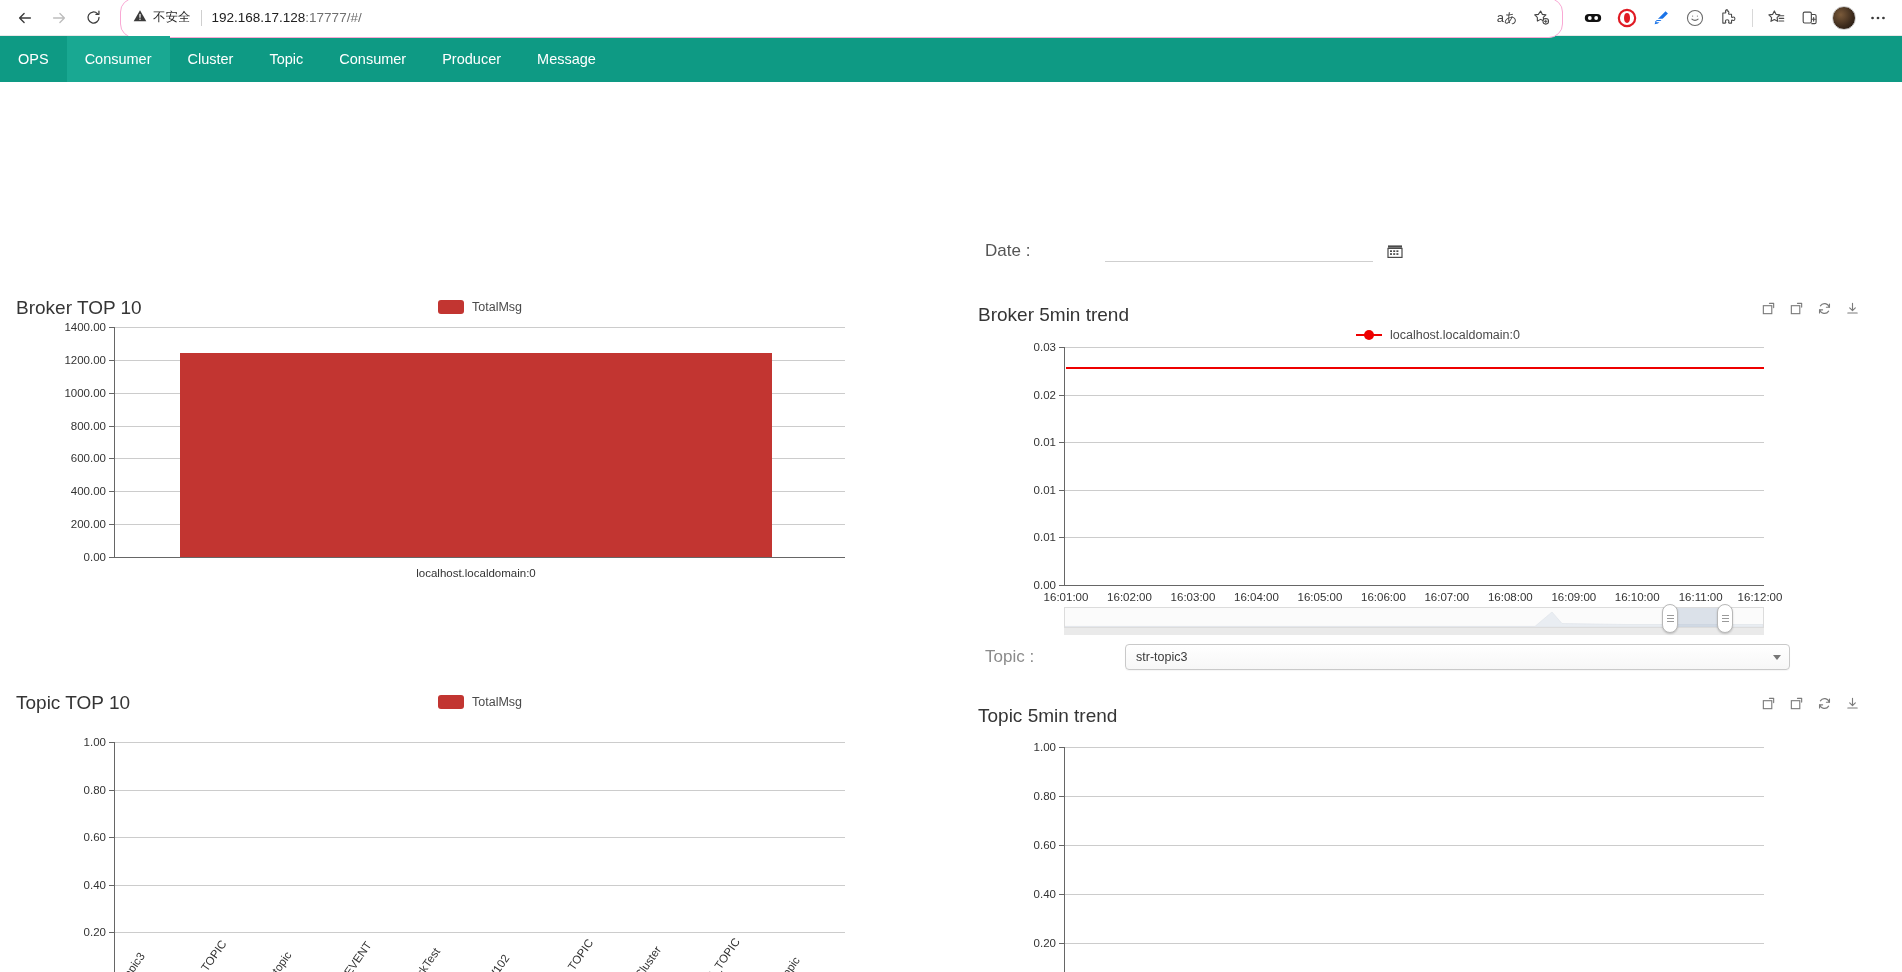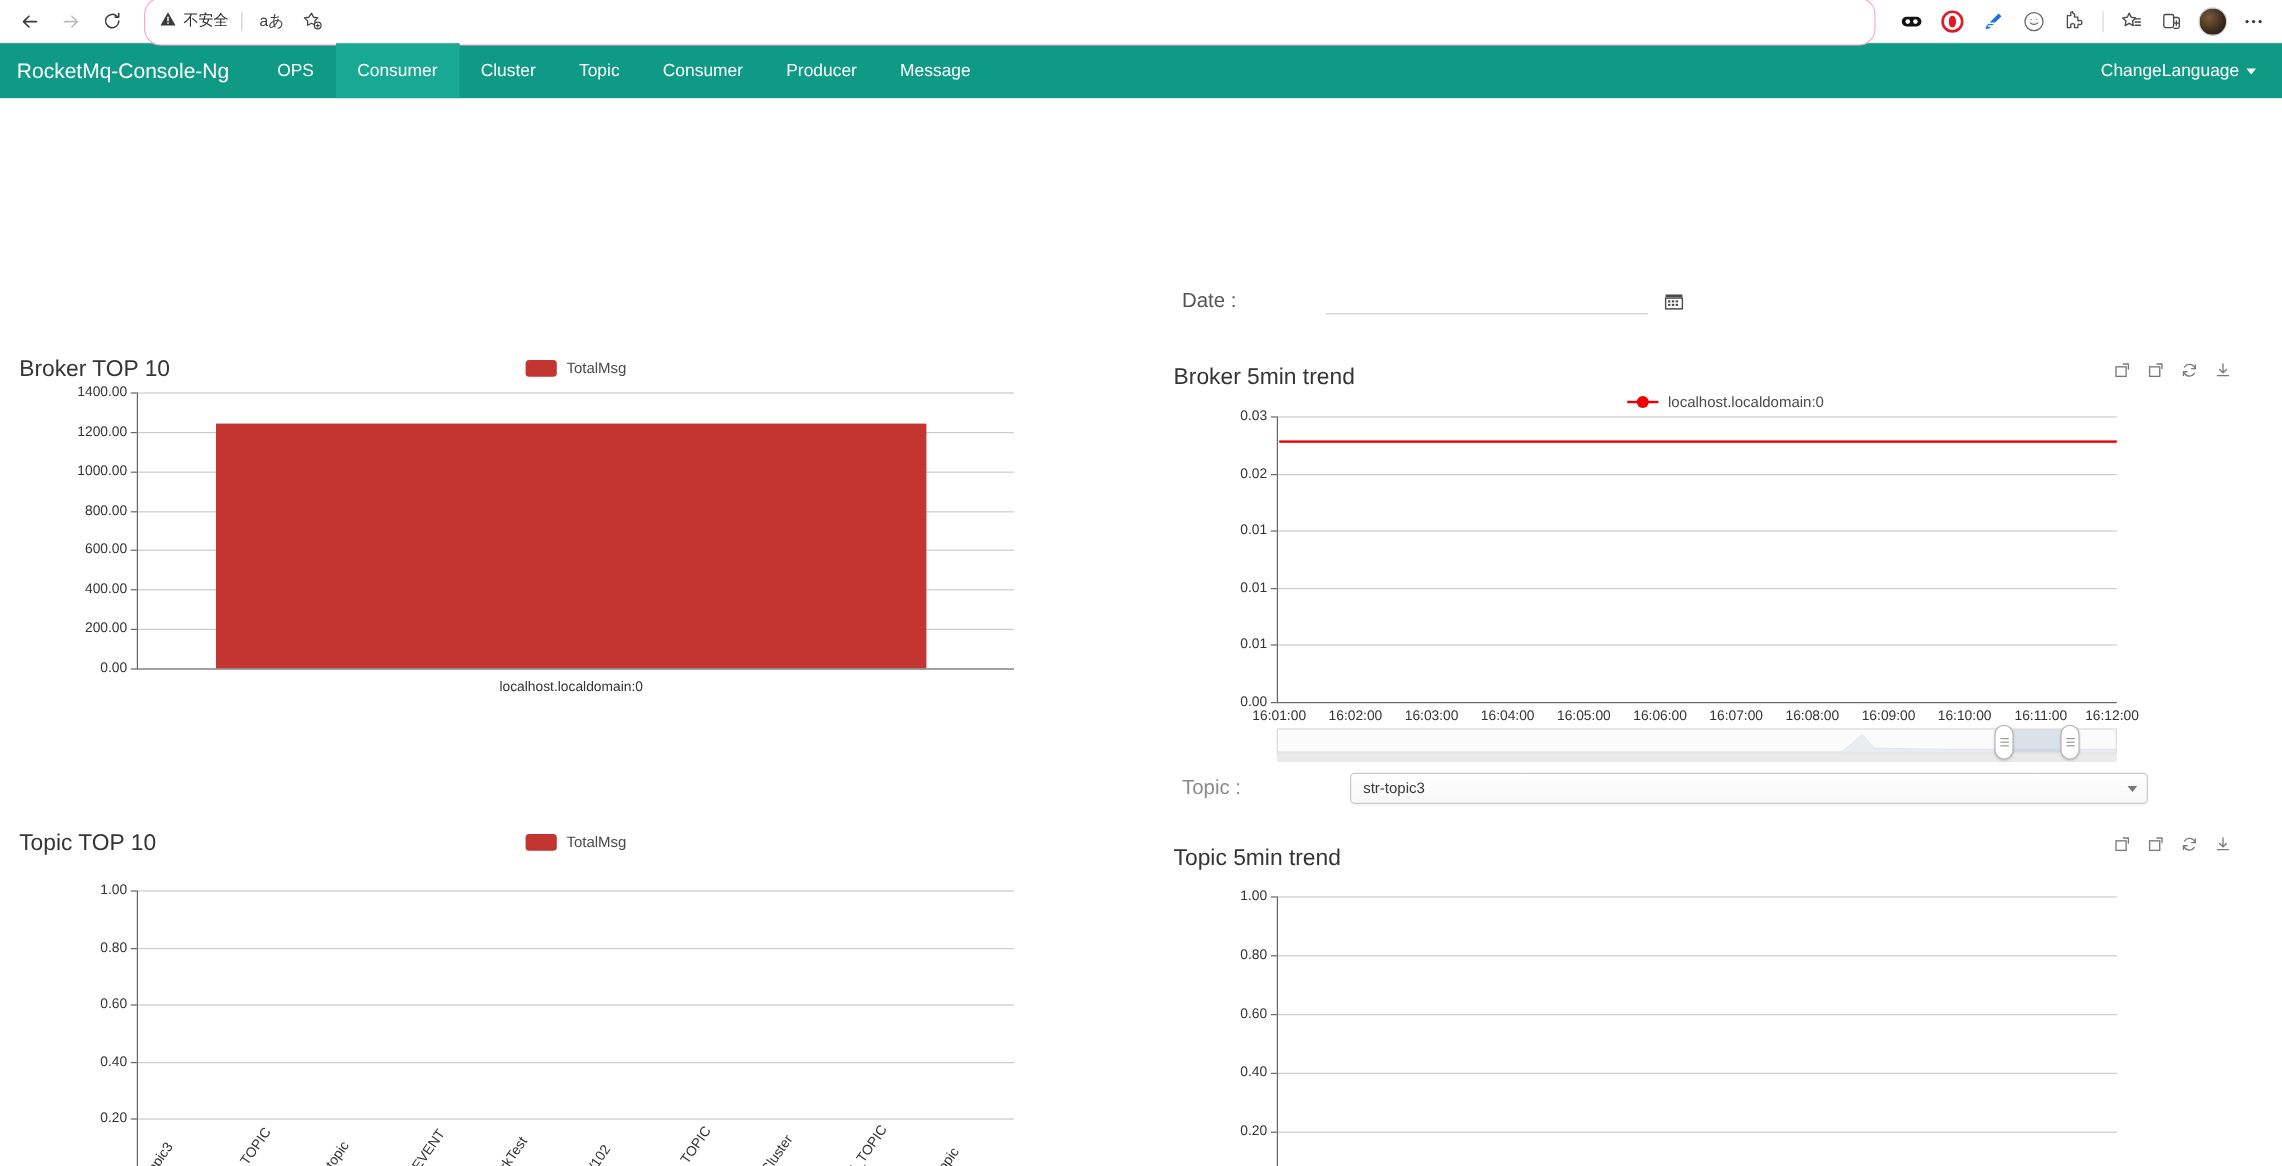--- a/index.html
+++ b/index.html
@@ -325,20 +325,21 @@
       <span class="tri">
         <svg width="14" height="14" viewBox="0 0 16 16" fill="#3b3b3b">
           <path d="M8 1.4 15.2 14H0.8L8 1.4z"></path>
           <rect x="7.3" y="5.6" width="1.4" height="4.4" fill="#fff"></rect>
           <rect x="7.3" y="11" width="1.4" height="1.4" fill="#fff"></rect>
         </svg>
       </span>
       <span>不安全</span>
     </span>
     <span class="url-sep"></span>
+    <span class="url-text"><span>192.168.17.128</span><span class="dim">:17777/#/</span></span>
     <span class="url-icons">
       <span class="url-icon">aあ</span>
       <span class="url-icon">
         <svg width="17" height="17" viewBox="0 0 20 20" fill="none" stroke="currentColor" stroke-width="1.3">
           <path d="M9 2.4l1.9 3.9 4.3.6-3.1 3 .75 4.3L9 12.2l-3.85 2-.05-4.3-3.1-3 4.3-.6L9 2.4z" stroke-linejoin="round"></path>
           <circle cx="15" cy="14.5" r="3.3" fill="#fff" stroke="currentColor" stroke-width="1.2"></circle>
           <path d="M15 12.9v3.2M13.4 14.5h3.2" stroke-width="1.1" stroke-linecap="round"></path>
         </svg>
       </span>
     </span>
@@ -398,33 +399,28 @@
       <svg width="20" height="20" viewBox="0 0 22 22" fill="#3a3a3a">
         <circle cx="5" cy="11" r="1.5"></circle>
           <circle cx="11" cy="11" r="1.5"></circle>
           <circle cx="17" cy="11" r="1.5"></circle>
       </svg>
     </div>
   </div>
 </div>
 
 <div class="app-nav">
-  <div class="brand">RocketMq-Console-Ng</div>
   <div class="nav-item">OPS</div>
   <div class="nav-item active">Consumer</div>
   <div class="nav-item">Cluster</div>
   <div class="nav-item">Topic</div>
   <div class="nav-item">Consumer</div>
   <div class="nav-item">Producer</div>
   <div class="nav-item">Message</div>
   <div class="nav-spacer"></div>
-  <div class="lang-item">
-    <span>ChangeLanguage</span>
-    <span class="caret-down"></span>
-  </div>
 </div>
 
 <div class="page">
 
   <div class="field-row" style="left:985px; top:158px;">
     <span class="field-label" style="width:120px;">Date :</span>
     <input class="date-input" style="width: 268px;" value="">
     <span class="cal-icon" style="margin-left:14px;">
       <svg width="16" height="16" viewBox="0 0 16 16" fill="#4a4a4a">
         <rect x="1" y="2.4" width="14" height="2.3"></rect>

